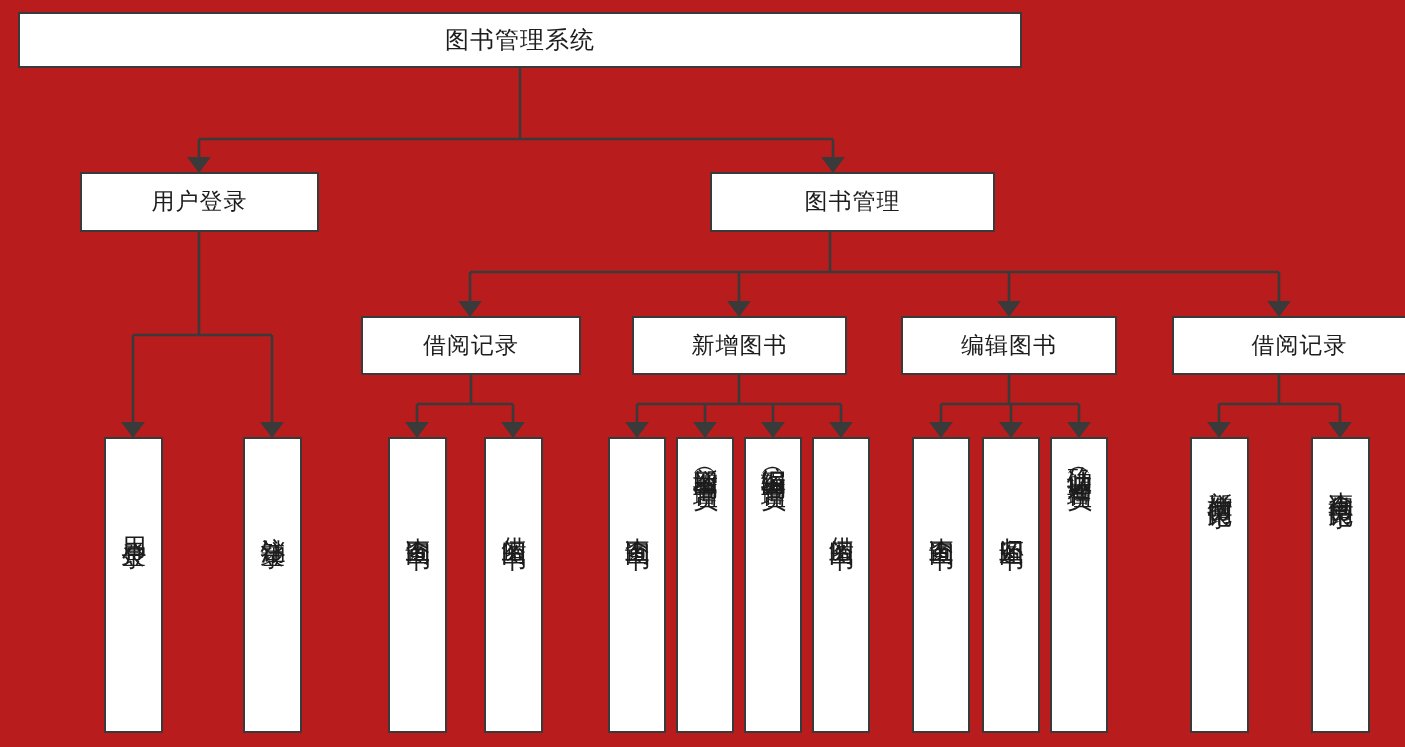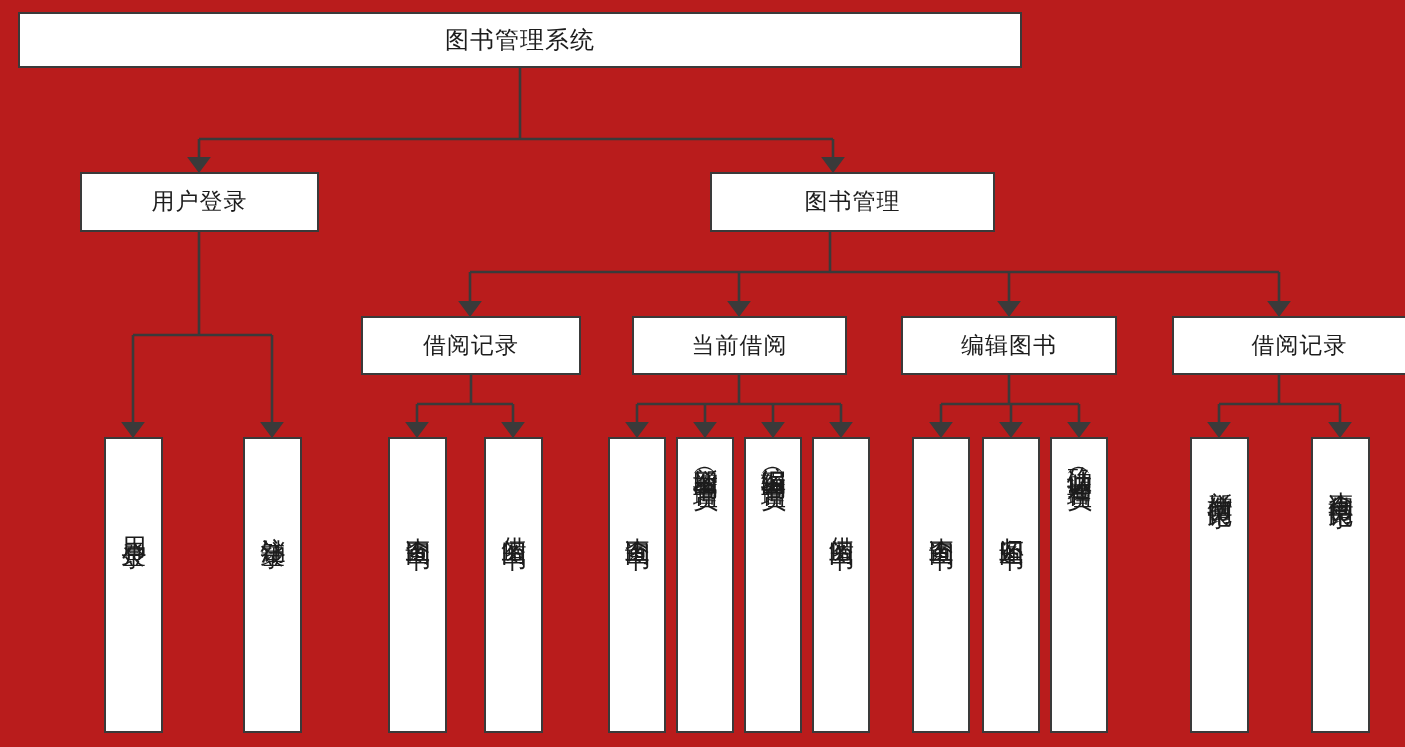--- a/index.html
+++ b/index.html
@@ -122,21 +122,21 @@
       <path d="M1340,404 L1340,425" marker-end="url(#arrow)"></path>
     </g>
   </svg>
 
   <div class="node h root" style="left: 18px; top: 12px; width: 1004px; height: 56px;">图书管理系统</div>
 
   <div class="node h" style="left: 80px; top: 172px; width: 239px; height: 60px;">用户登录</div>
   <div class="node h" style="left: 710px; top: 172px; width: 285px; height: 60px;">图书管理</div>
 
   <div class="node h" style="left: 361px; top: 316px; width: 220px; height: 59px;">借阅记录</div>
-  <div class="node h" style="left: 632px; top: 316px; width: 215px; height: 59px;">当前借阅</div>
+  <div class="node h" style="left: 632px; top: 316px; width: 215px; height: 59px;">新增图书</div>
   <div class="node h" style="left: 901px; top: 316px; width: 216px; height: 59px;">编辑图书</div>
   <div class="node h" style="left: 1172px; top: 316px; width: 255px; height: 59px;">借阅记录</div>
 
   <div id="leaf-host">
       <div class="node leaf" style="left: 104px; top: 437px; width: 59px; height: 296px;">
         <span class="vtext" style="margin-top: 74px;">用户登录</span>
       </div>
       <div class="node leaf" style="left: 243px; top: 437px; width: 59px; height: 296px;">
         <span class="vtext" style="margin-top: 74px;">注销登录</span>
       </div>

